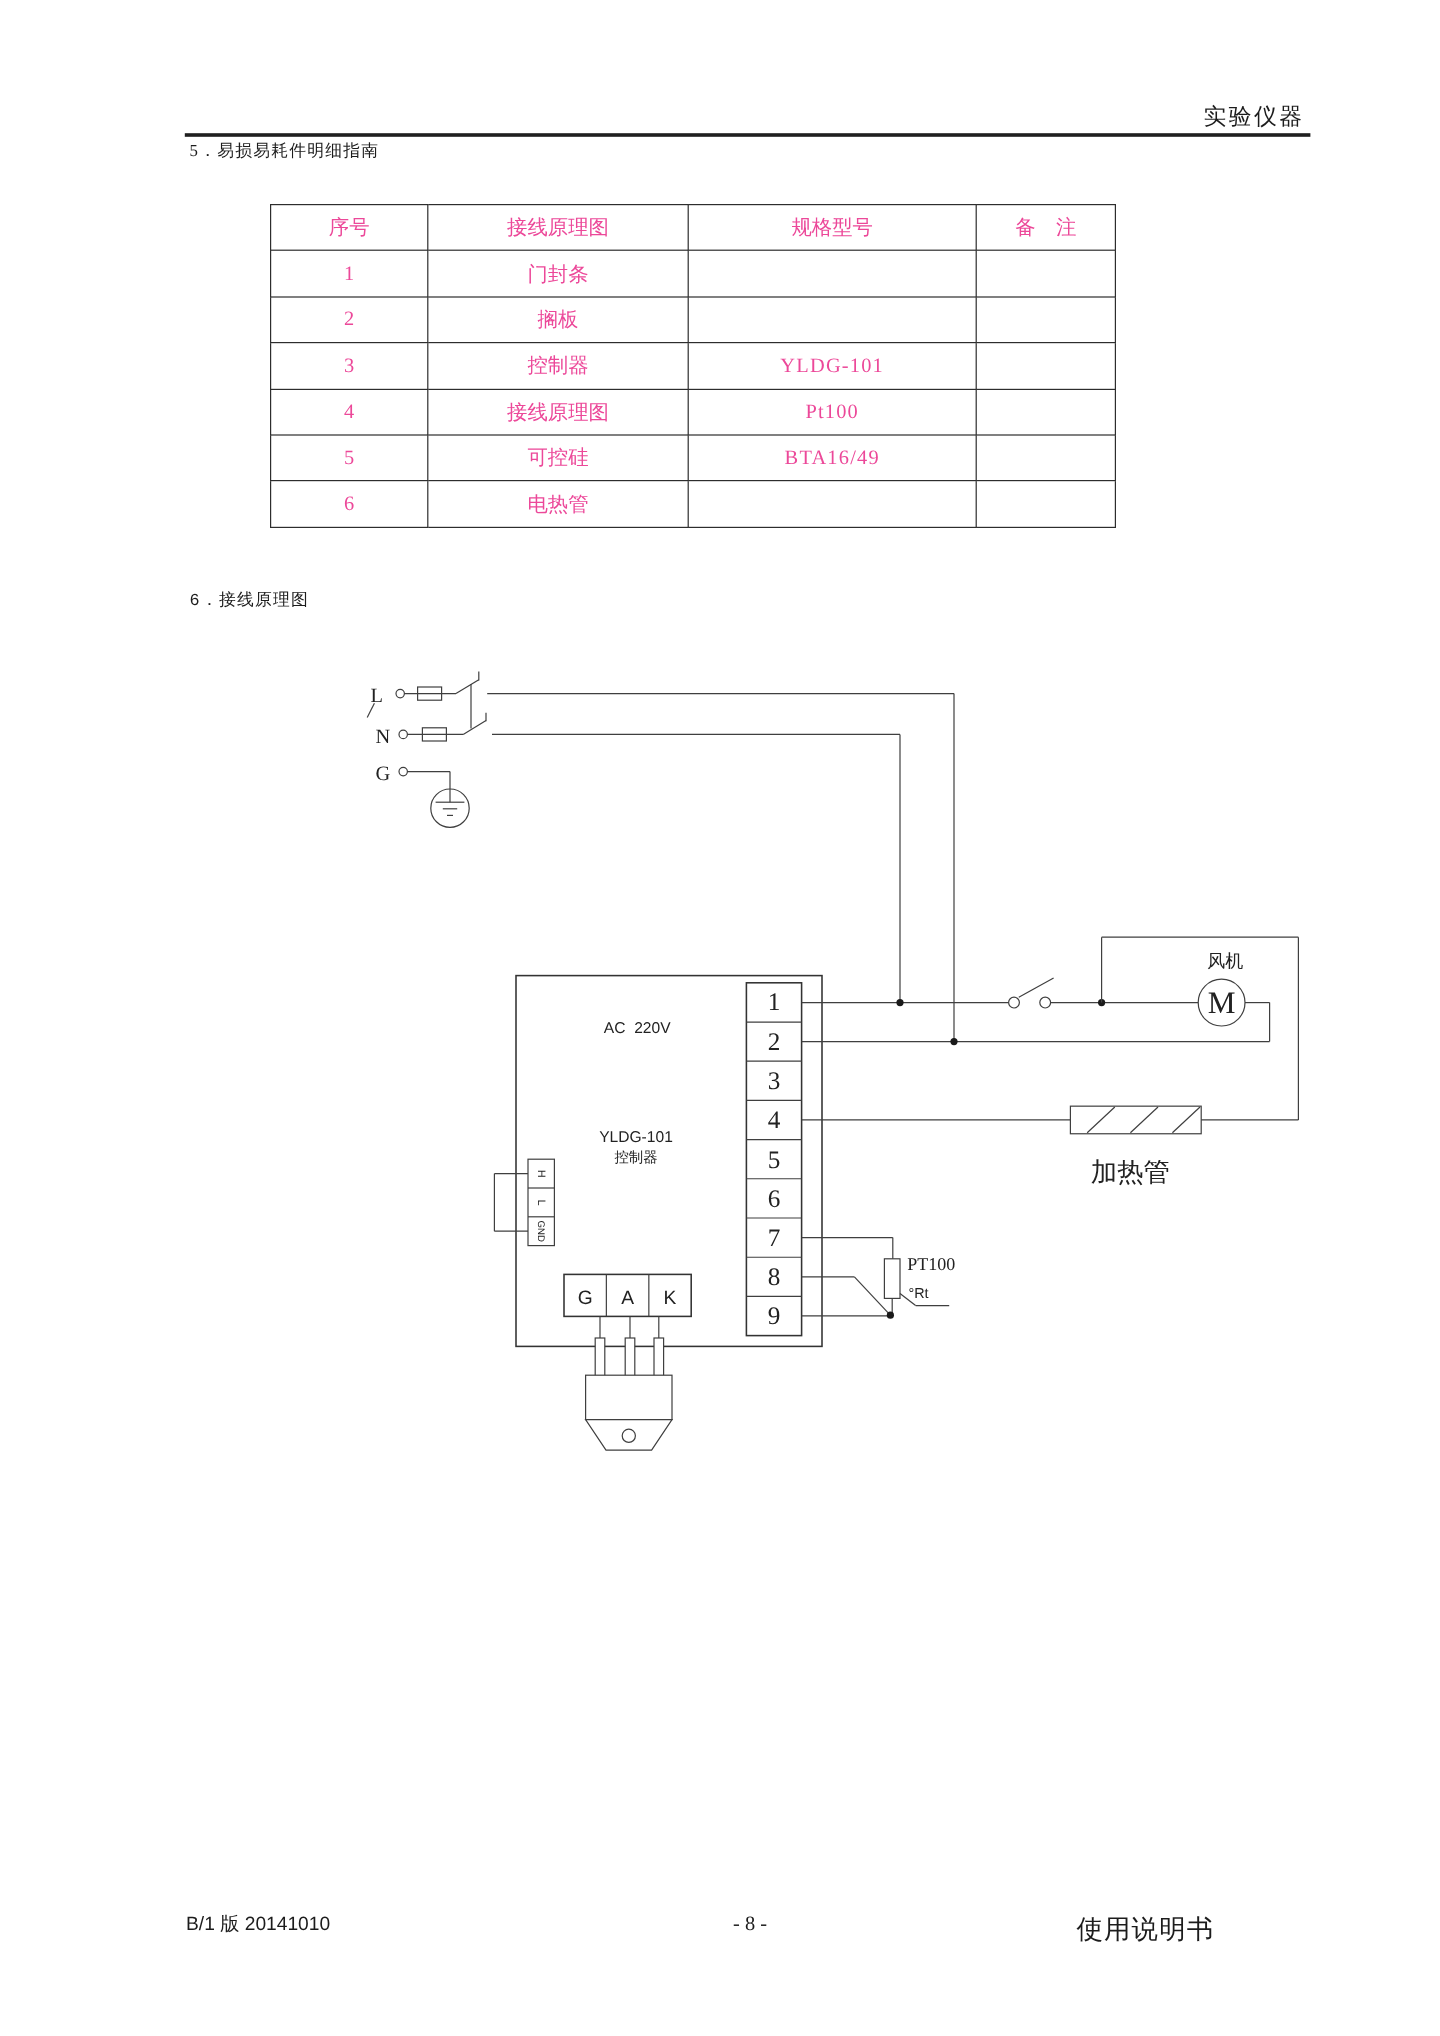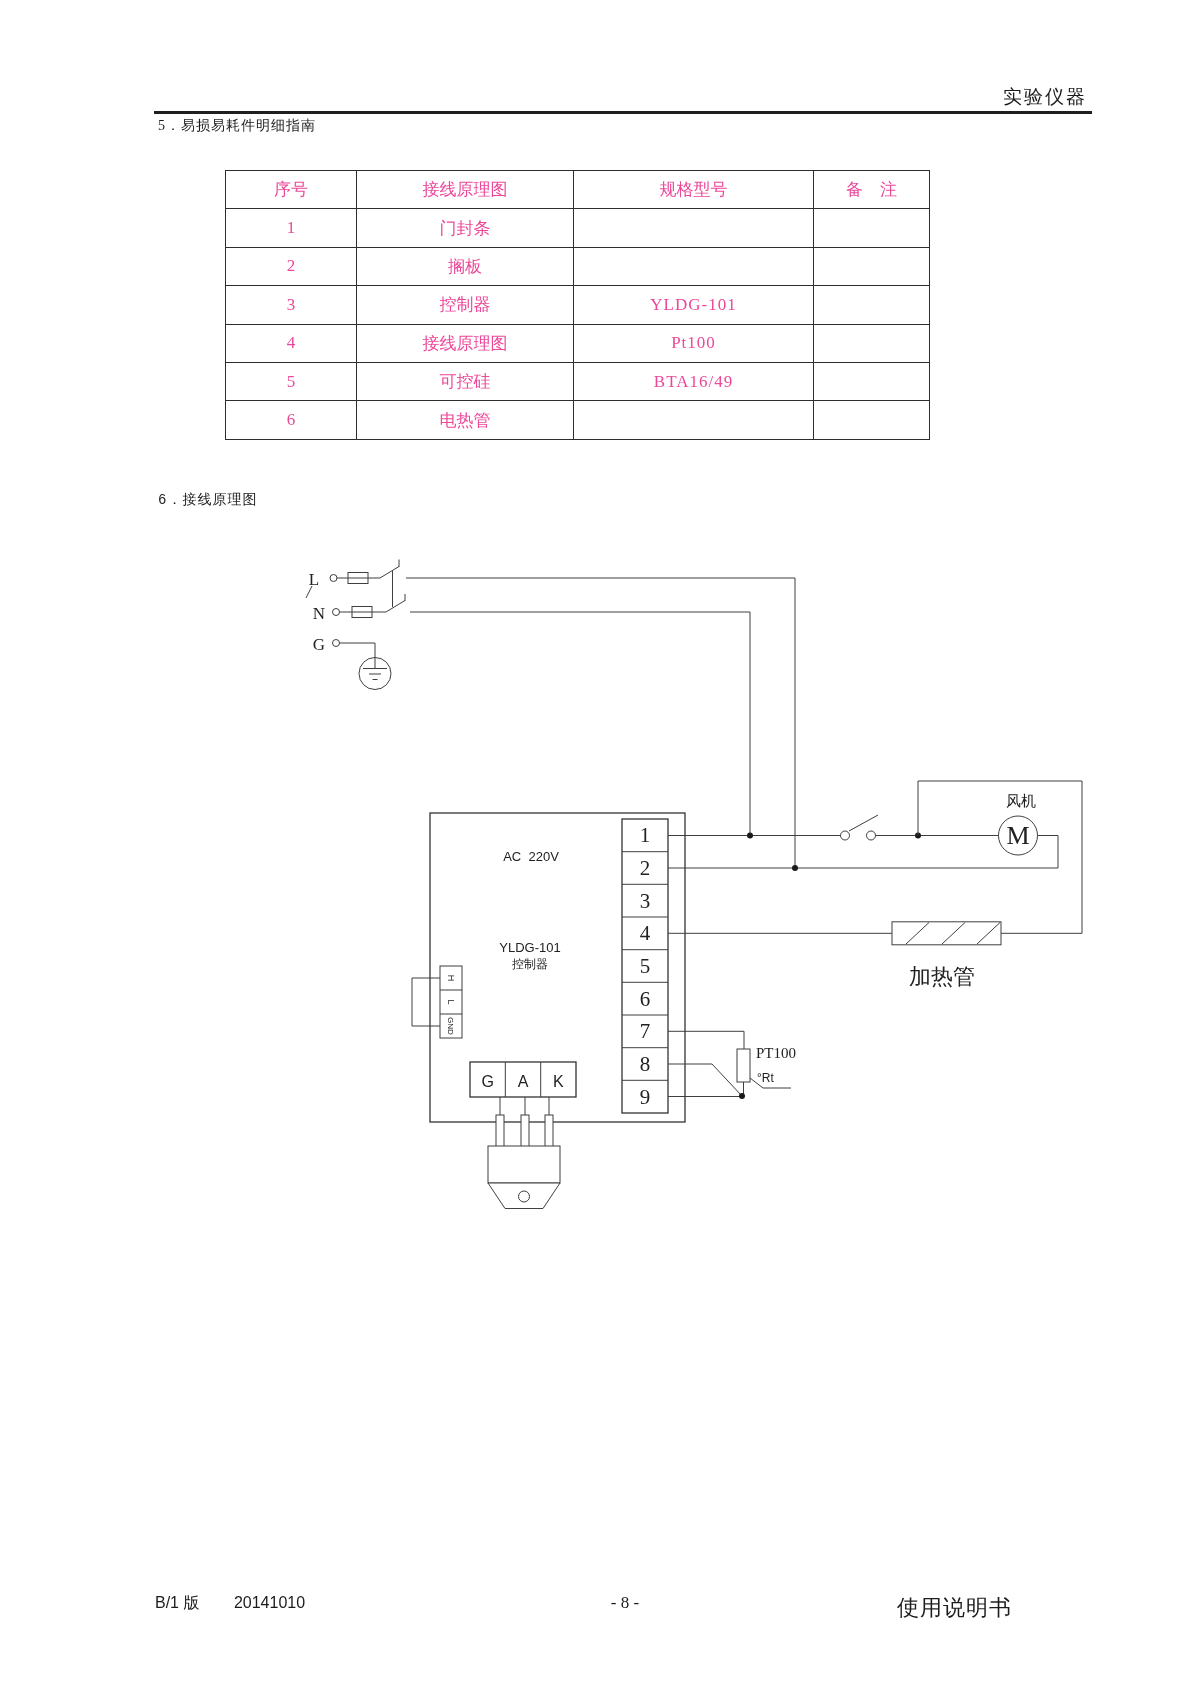--- a/index.html
+++ b/index.html
@@ -25,21 +25,21 @@
   svg.diagram{position:absolute;top:0;left:0;}
   svg .ln{stroke:#3f3f3f;stroke-width:1;fill:none;}
   svg .ln2{stroke:#333;stroke-width:1.3;fill:none;}
   svg .wfill{stroke:#3f3f3f;stroke-width:1;fill:#ffffff;}
   svg .dot{fill:#1a1a1a;stroke:none;}
   svg text{fill:#222;}
   svg .serif{font-family:"Liberation Serif","DejaVu Serif",serif;}
   svg .sans{font-family:"Liberation Sans","DejaVu Sans",sans-serif;}
   .footer{top:1593px;font-size:16px;}
   .footer-left{left:155px;font-family:"Liberation Sans","DejaVu Sans",sans-serif;}
-  .footer-left .date{margin-left:30px;}
+  .footer-left .date{}
   .footer-center{left:540px;width:170px;text-align:center;font-size:17px;}
   .footer-right{right:188px;font-size:22px;letter-spacing:1px;}
 </style>
 </head>
 <body>
 
 <div class="page">
 
   <div class="abs header-right">实验仪器</div>
   <div class="abs header-rule"></div>

